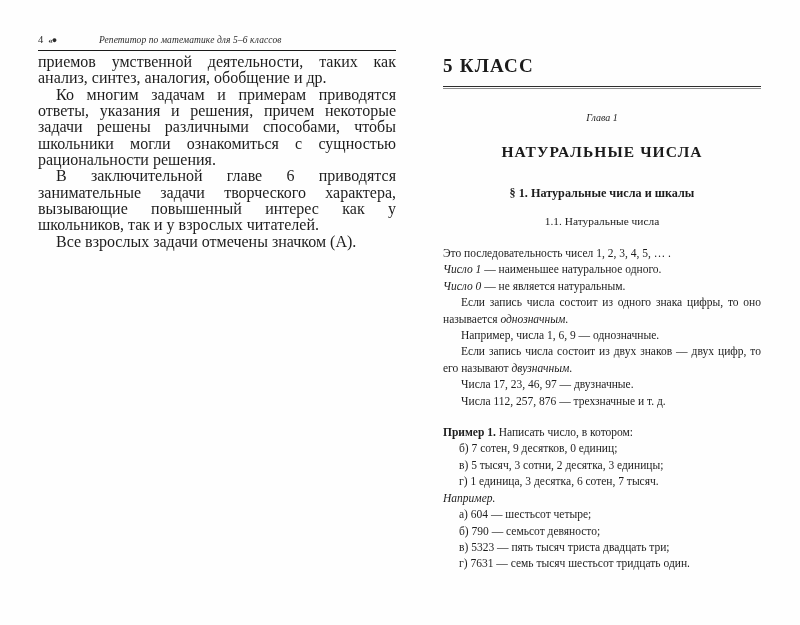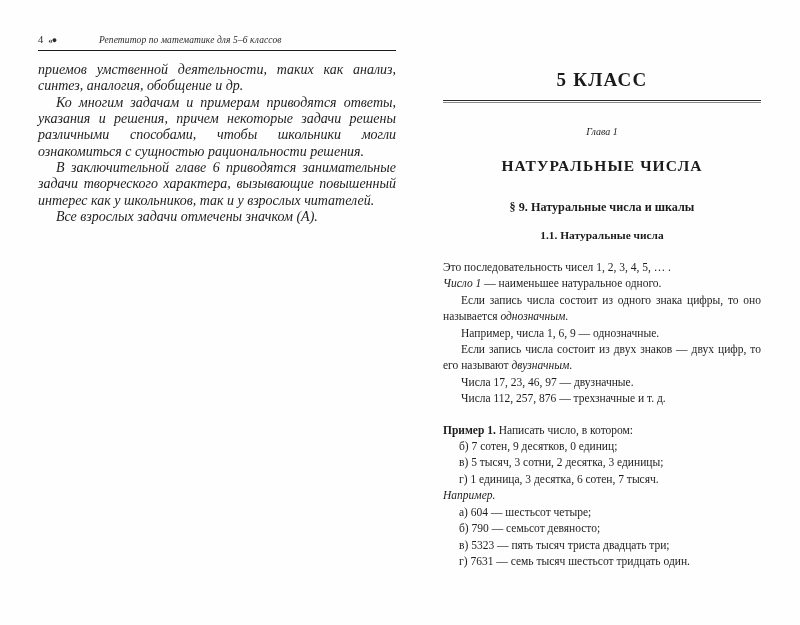--- a/index.html
+++ b/index.html
@@ -60,50 +60,47 @@
   }
 
   .rule-head {
     margin-top: 3px;
     height: 0;
     border-top: 1.3px solid #1a1a1a;
     width: 358px;
   }
 
   .body-left {
-    margin-top: 11px;
-    font-size: 14px;
+    margin-top: 3px;
+    font-size: 16px;
     line-height: 16.35px;
     text-align: justify;
     text-justify: inter-word;
     color: #1d1d1d;
-    font-style: italic;
   }
   .body-left p {
     margin: 0;
     text-indent: 18px;
   }
   .body-left p.noind { text-indent: 0; }
 
   
   .page-right {
     position: absolute;
     left: 443px;
     top: 55px;
     width: 318px;
   }
 
   .h-grade {
-    text-align: center;
     font-size: 19px;
     font-weight: bold;
     letter-spacing: 1.2px;
     line-height: 22px;
     font-family: "Liberation Serif", "DejaVu Serif", serif;
-    margin-top: 14px;
   }
 
   .rule-grade {
     margin-top: 9px;
     width: 318px;
     height: 3px;
     border-top: 1.6px solid #2d2d2d;
     border-bottom: 1px solid #8d8d8d;
     box-sizing: border-box;
   }
@@ -130,21 +127,21 @@
     text-align: center;
     font-size: 12.2px;
     font-weight: bold;
     line-height: 16px;
   }
 
   .h-subsection {
     margin-top: 13px;
     text-align: center;
     font-size: 11.4px;
-    font-weight: bold;
+    font-weight: normal;
     line-height: 15px;
   }
 
   .body-right {
     margin-top: 16px;
     font-size: 11.5px;
     line-height: 16.4px;
     color: #1d1d1d;
     text-align: justify;
   }
@@ -186,31 +183,34 @@
   </div>
 
   <div class="page-right">
 
     <div class="h-grade">5 КЛАСС</div>
     <div class="rule-grade"></div>
 
     <div class="h-chapter">Глава 1</div>
     <div class="h-chapter-title">НАТУРАЛЬНЫЕ ЧИСЛА</div>
 
-    <div class="h-section">§ 9. Натуральные числа и шкалы</div>
+    <div class="h-section">§ 1. Натуральные числа и шкалы</div>
     <div class="h-subsection">1.1. Натуральные числа</div>
 
     <div class="body-right">
 
       <p class="noind">Это последовательность чисел 1, 2, 3, 4, 5, … .</p>
 
       <p class="noind">
         <i>Число 1</i><span> — наименьшее натуральное одного.</span>
       </p>
 
+      <p class="noind">
+        <i>Число 0</i><span> — не является натуральным.</span>
+      </p>
 
       <p>
         <span>Если запись числа состоит из одного знака цифры, то оно называется </span><i>однозначным</i><span>.</span>
       </p>
 
       <p>Например, числа 1, 6, 9 — однозначные.</p>
 
       <p>
         <span>Если запись числа состоит из двух знаков — двух цифр, то его называют </span><i>двузначным</i><span>.</span>
       </p>

